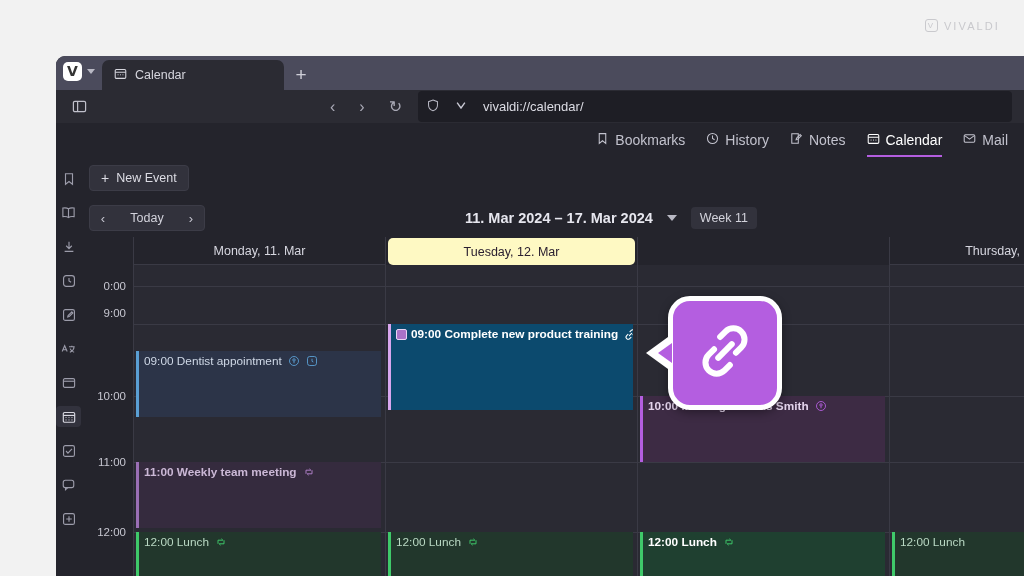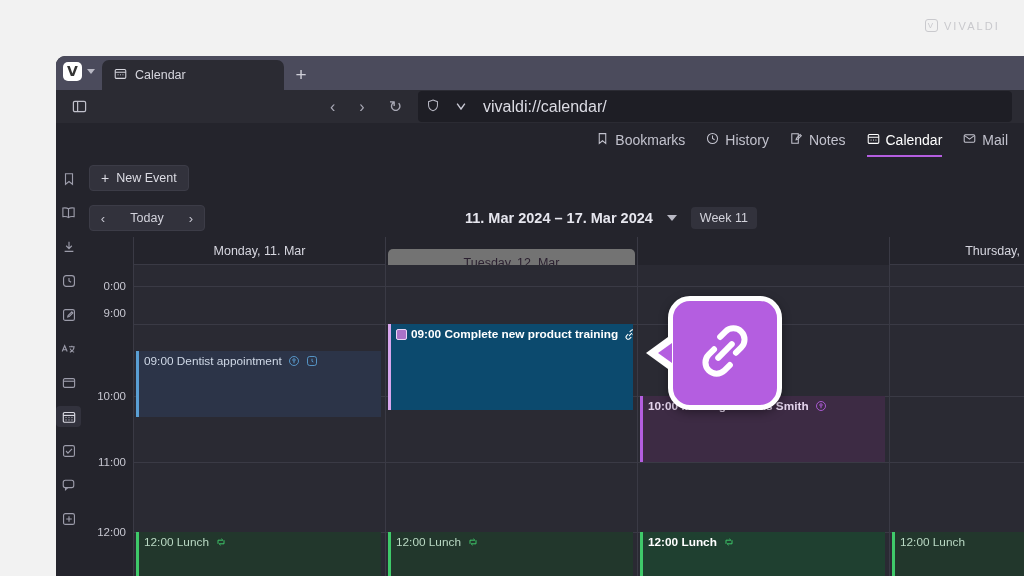--- a/index.html
+++ b/index.html
@@ -66,21 +66,21 @@
   .urlbar {
     height: 33px; background: #2b2b33; display: flex;
     align-items: center; padding: 0 12px; gap: 10px;
   }
   .panel-toggle { width: 22px; display:flex; align-items:center; justify-content:center; }
   .nav-btns { display: flex; align-items: center; gap: 24px; margin-left: 230px; }
   .nav-btn { color: #a9a9b6; font-size: 16px; line-height: 1; }
   .addressfield {
     flex: 1; height: 31px; background: #1e1e25; border-radius: 4px;
     display: flex; align-items: center; gap: 16px; padding: 0 9px;
-    color: #dcdce4; font-size: 16px; margin-left: 6px;
+    color: #dcdce4; font-size: 13px; margin-left: 6px;
   }
 
   
   .bmbar {
     height: 34px; background: #24242c; display: flex;
     align-items: center; justify-content: flex-end;
     gap: 21px; padding-right: 16px; position: relative;
   }
   .bmitem {
     display: flex; align-items: center; gap: 6px;
@@ -143,22 +143,22 @@
     transform: translateY(-50%);
   }
   .days { flex: 1; display: flex; position: relative; }
   .daycol { flex: none; width: 252px; position: relative; border-left: 1px solid #3a3a45; }
   .dayhead {
     height: 28px; display: flex; align-items: center; justify-content: center;
     color: #d7d7e0; font-size: 12.5px; background: #24242c;
     border-bottom: 1px solid #3a3a45;
   }
   .dayhead.today {
-    background: #737373; color: #2b2030; border-radius: 5px;
-    margin: 12px 2px; height: 27px; border-bottom: none;
+    background: #fef9c3; color: #2b2030; border-radius: 5px;
+    margin: 1px 2px; height: 27px; border-bottom: none;
   }
   .daybody { position: absolute; top: 28px; bottom: 0; left: 0; right: 0; background: #2a2a33; }
   .hline { position: absolute; left: 0; right: 0; height: 1px; background: #3a3a45; }
 
   
   .event {
     position: absolute; left: 2px; right: 4px; border-left: 3px solid;
     padding: 3px 5px 0 5px; overflow: hidden;
     display: block; font-size: 11.8px; line-height: 1.25;
   }
@@ -435,20 +435,31 @@
                         </svg>
                     </span>
                     <span class="ev-ico">
                       <svg width="12" height="12" viewBox="0 0 16 16" fill="none" stroke="currentColor" stroke-width="1.2">
                           <rect x="2" y="2" width="12" height="12" rx="3"></rect>
                           <path d="M8 5v3.4l1.8 1"></path>
                         </svg>
                     </span>
                   </span>
                 </div>
+                <div class="event e-purple-muted" style="top:197px;height:66px">
+                  <span class="ev-title">
+                    <span><span>11:00</span> <span>Weekly team meeting</span></span>
+                    <span class="ev-ico">
+                      <svg width="12" height="12" viewBox="0 0 16 16" fill="none" stroke="currentColor" stroke-width="1.3">
+                          <path d="M4 5.6h6.4l-1.8-1.8M12 10.4H5.6l1.8 1.8"></path>
+                          <path d="M4 5.6v4.8M12 10.4V5.6"></path>
+                        </svg>
+                    </span>
+                  </span>
+                </div>
                 <div class="event e-green" style="top:267px;height:60px">
                   <span class="ev-title">
                     <span><span>12:00</span> <span>Lunch</span></span>
                     <span class="ev-ico">
                       <svg width="12" height="12" viewBox="0 0 16 16" fill="none" stroke="currentColor" stroke-width="1.3">
                           <path d="M4 5.6h6.4l-1.8-1.8M12 10.4H5.6l1.8 1.8"></path>
                           <path d="M4 5.6v4.8M12 10.4V5.6"></path>
                         </svg>
                     </span>
                   </span>

